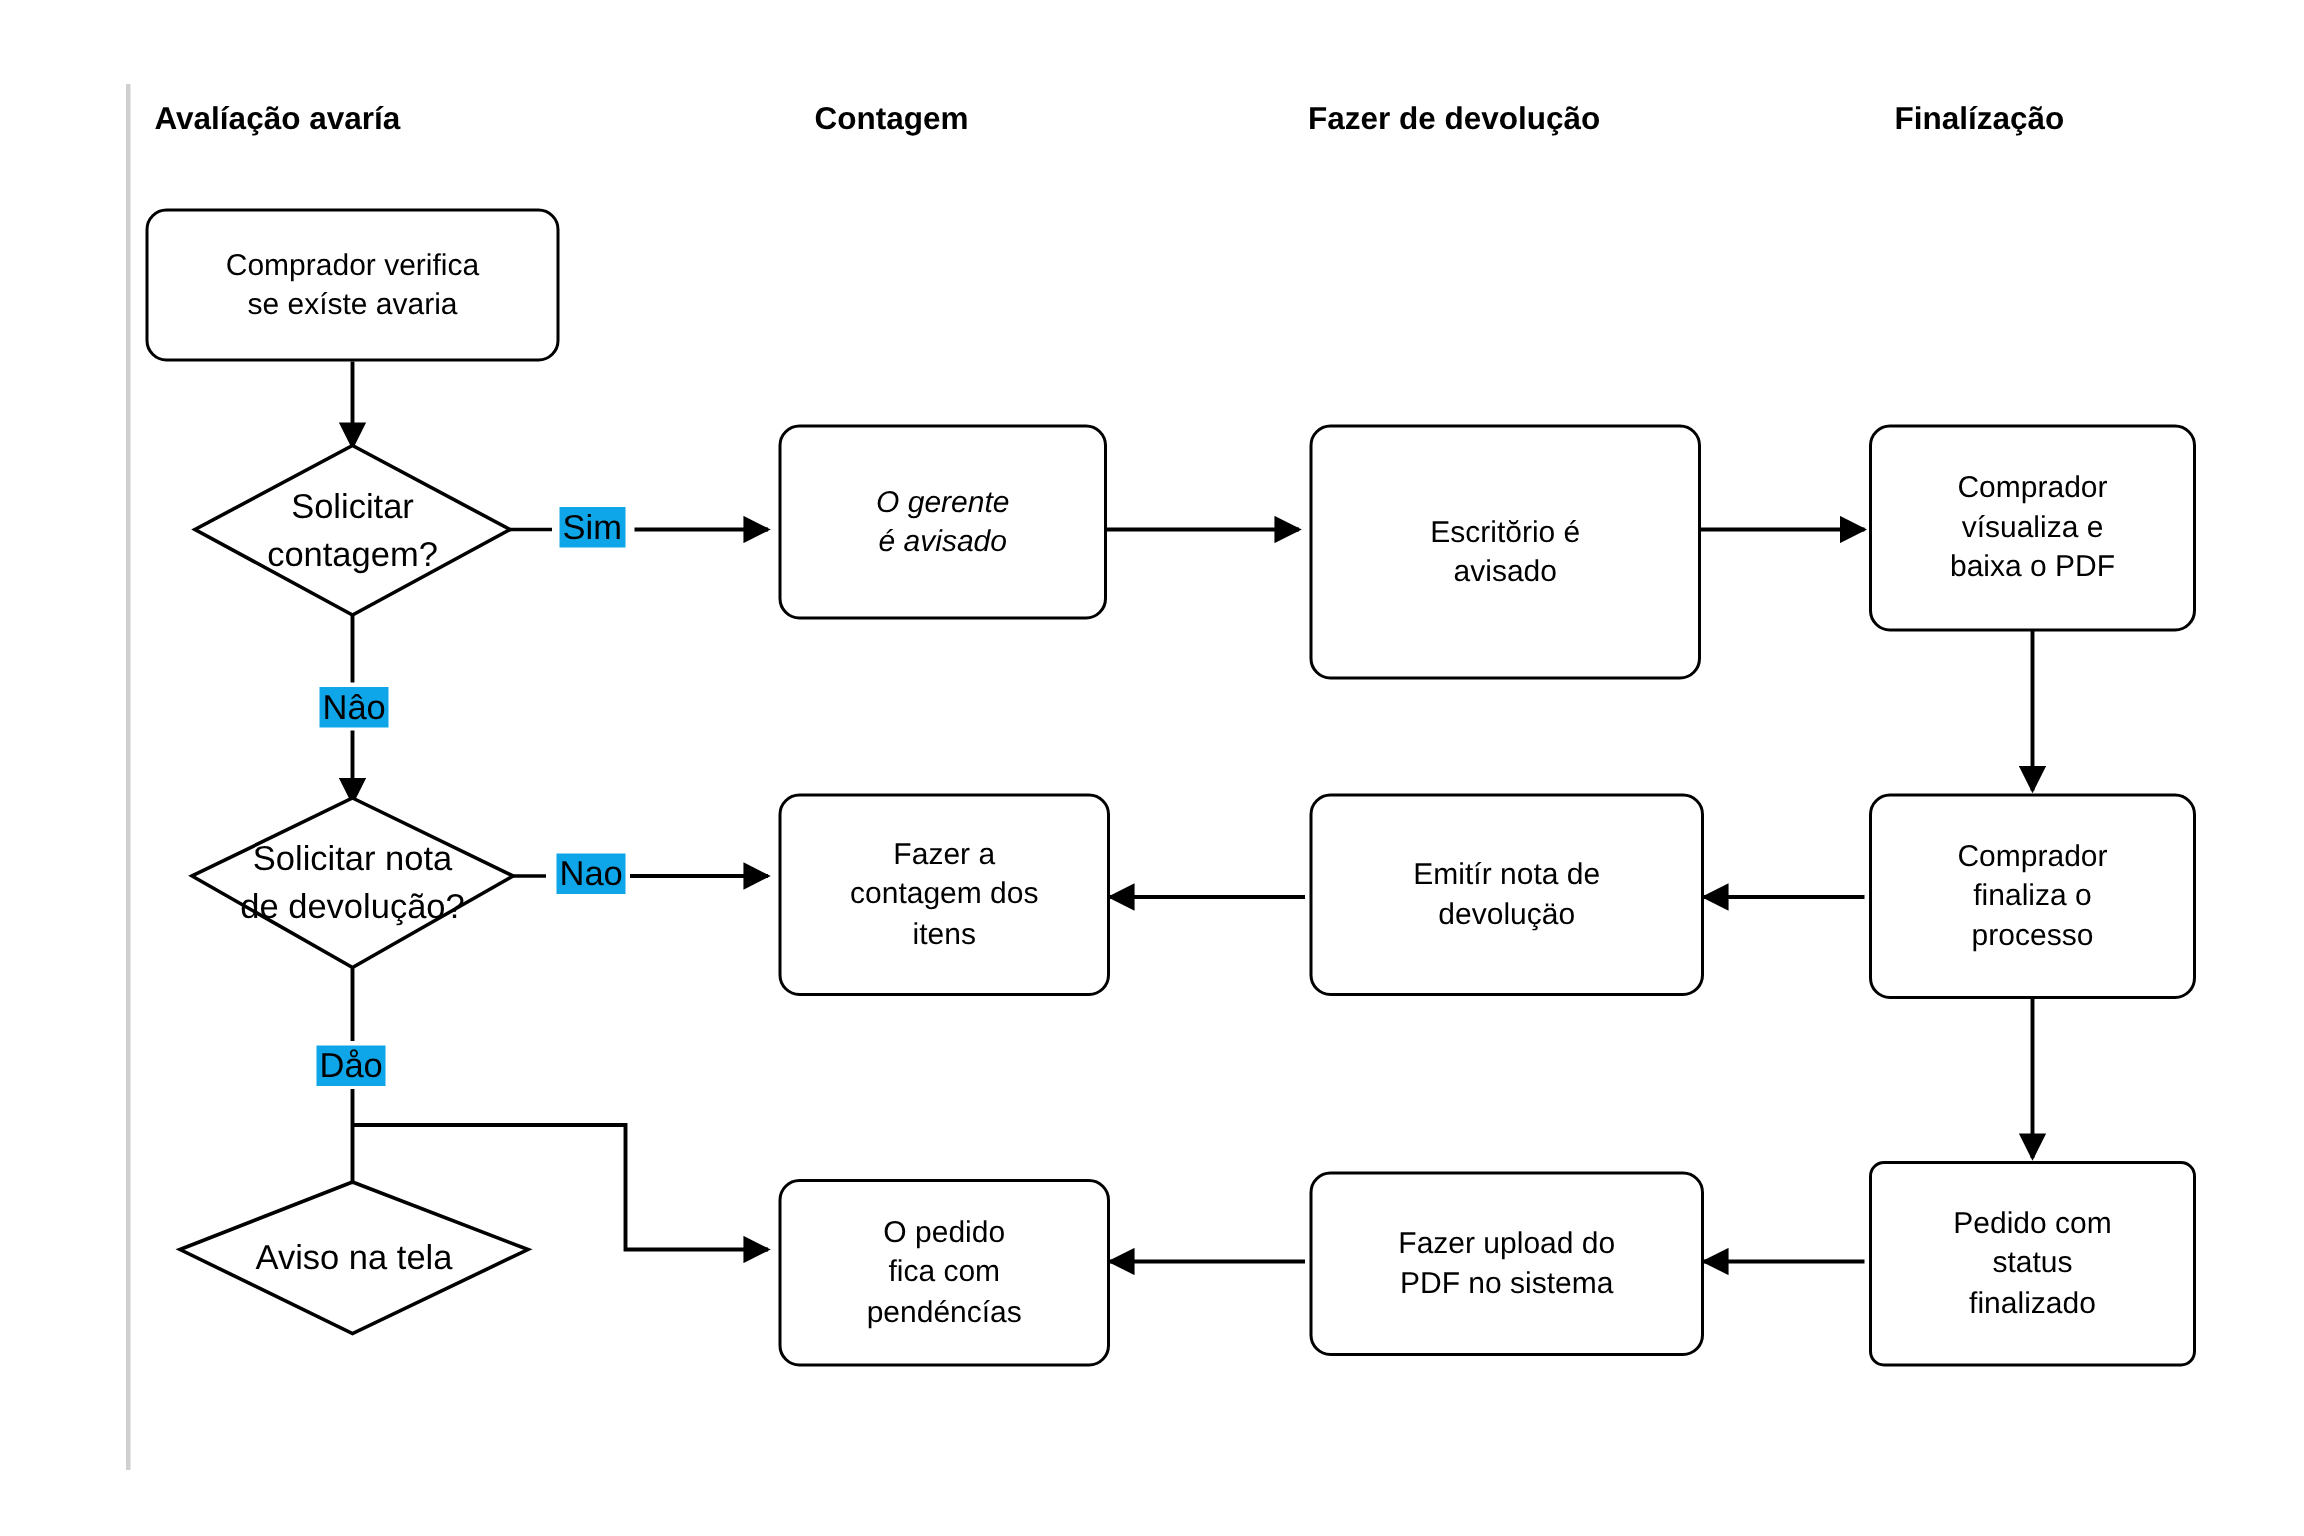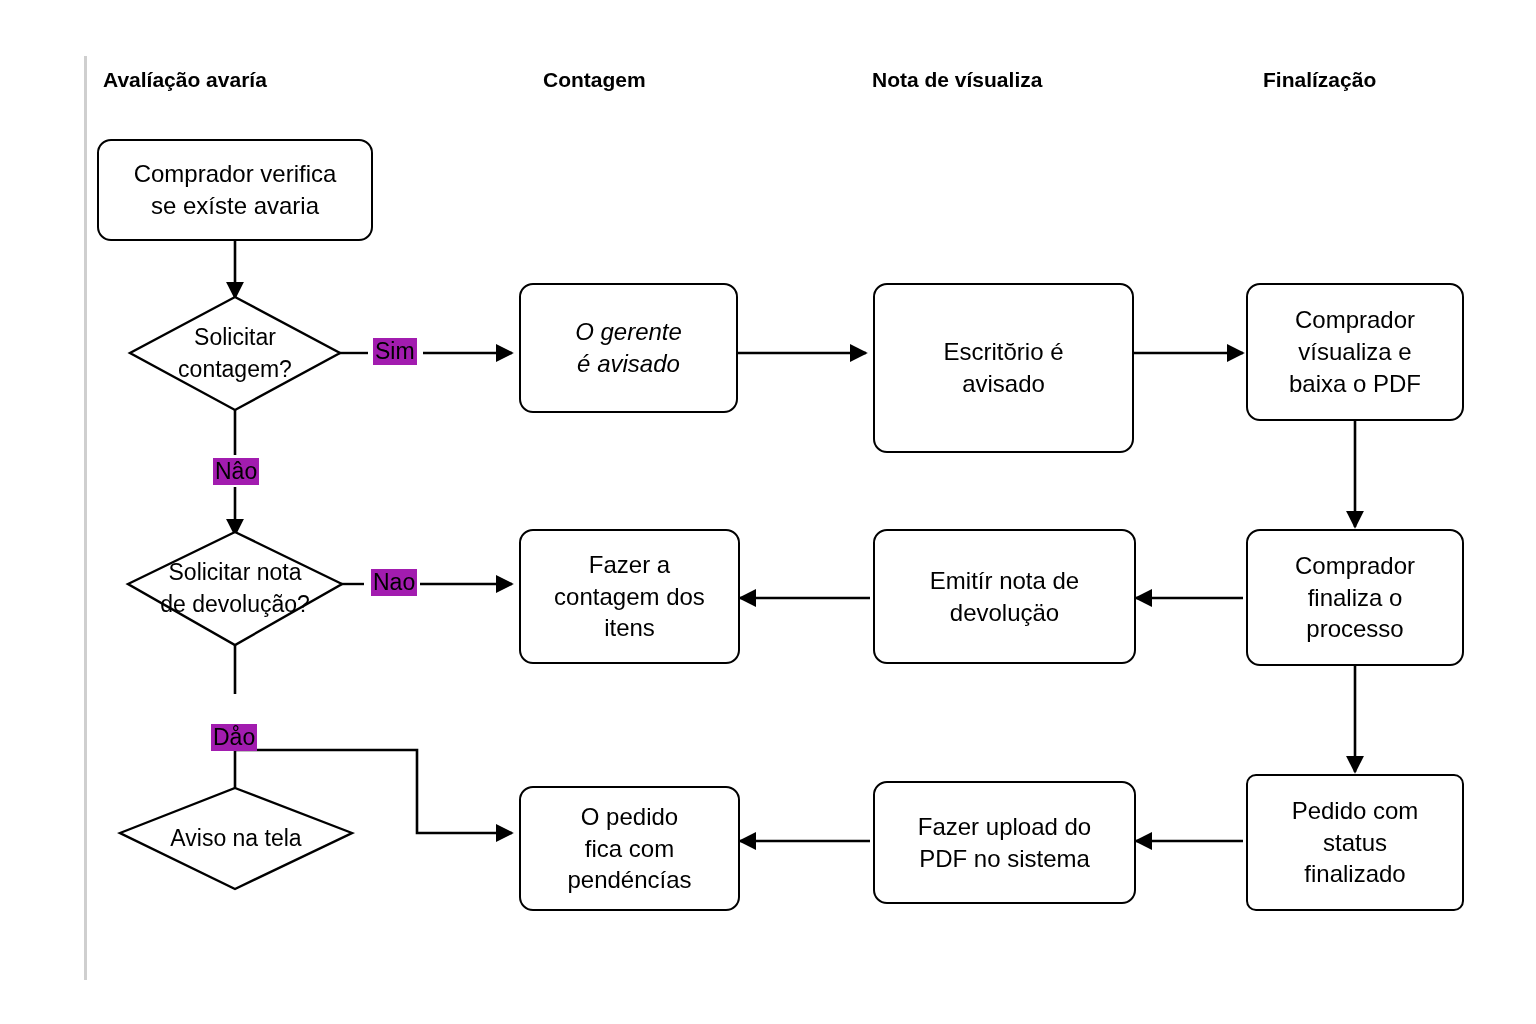--- a/index.html
+++ b/index.html
@@ -40,21 +40,21 @@
     display: flex;
     align-items: center;
     justify-content: center;
     text-align: center;
     color: #000;
   }
   .proc {
     border: 2.2px solid #000;
     border-radius: 14px;
     background: #fff;
-    font-size: 24px;
+    font-size: 20px;
     line-height: 1.32;
   }
   .proc .txt { padding: 0 8px; }
   .dec-wrap {
     position: absolute;
     display: flex;
     align-items: center;
     justify-content: center;
     text-align: center;
   }
@@ -64,38 +64,38 @@
     font-size: 23px;
     line-height: 1.35;
     color: #000;
     white-space: nowrap;
   }
   .edge-label {
     position: absolute;
     font-size: 23px;
     color: #000;
     white-space: nowrap;
-    background: #a21caf;
+    background: #0ea5e9;
     padding: 0 2px;
   }
   .lane-divider {
     position: absolute;
     background: #cfcfcf;
   }
 </style>
 </head>
 <body>
 
 <div id="canvas">
 
   <div class="lane-divider" style="left:84px; top:56px; width:3px; height:924px;"></div>
 
   <div class="lane-title" style="left:103px; top:68px;">Avalíação avaría</div>
   <div class="lane-title" style="left:543px; top:68px;text-align:right;">Contagem</div>
-  <div class="lane-title" style="left:872px; top:68px;">Nota de vísualiza</div>
+  <div class="lane-title" style="left:872px; top:68px;">Fazer de devolução</div>
   <div class="lane-title" style="left:1263px; top:68px;">Finalízação</div>
 
   <svg class="diagram-svg" viewBox="0 0 1536 1024" xmlns="http://www.w3.org/2000/svg">
     <defs>
       <marker id="arrow" viewBox="0 0 10 10" refX="9" refY="5" markerWidth="7" markerHeight="7" orient="auto-start-reverse">
         <path d="M 0 0 L 10 5 L 0 10 z" fill="#000"></path>
       </marker>
     </defs>
     <g stroke="#000" stroke-width="2.6" fill="none">
 
@@ -162,21 +162,21 @@
 
   <div class="dec-wrap" style="left:120px; top:788px; width:232px; height:101px;">
     <div class="dec-label">
       <span>Aviso na tela</span>
     </div>
   </div>
 
   <div class="edge-label" style="left:373px; top:338px;">Sim</div>
   <div class="edge-label" style="left:213px; top:458px;">Nâo</div>
   <div class="edge-label" style="left:371px; top:569px;">Nao</div>
-  <div class="edge-label" style="left:211px; top:724px;">Dåo</div>
+  <div class="edge-label" style="left:211px; top:697px;">Dåo</div>
 
   <div class="node proc" style="left:519px; top:283px; width:219px; height:130px;font-style:italic;">
     <div class="txt">
       <span>O gerente</span><br>
       <span>é avisado</span>
     </div>
   </div>
 
   <div class="node proc" style="left:519px; top:529px; width:221px; height:135px;">
     <div class="txt">

